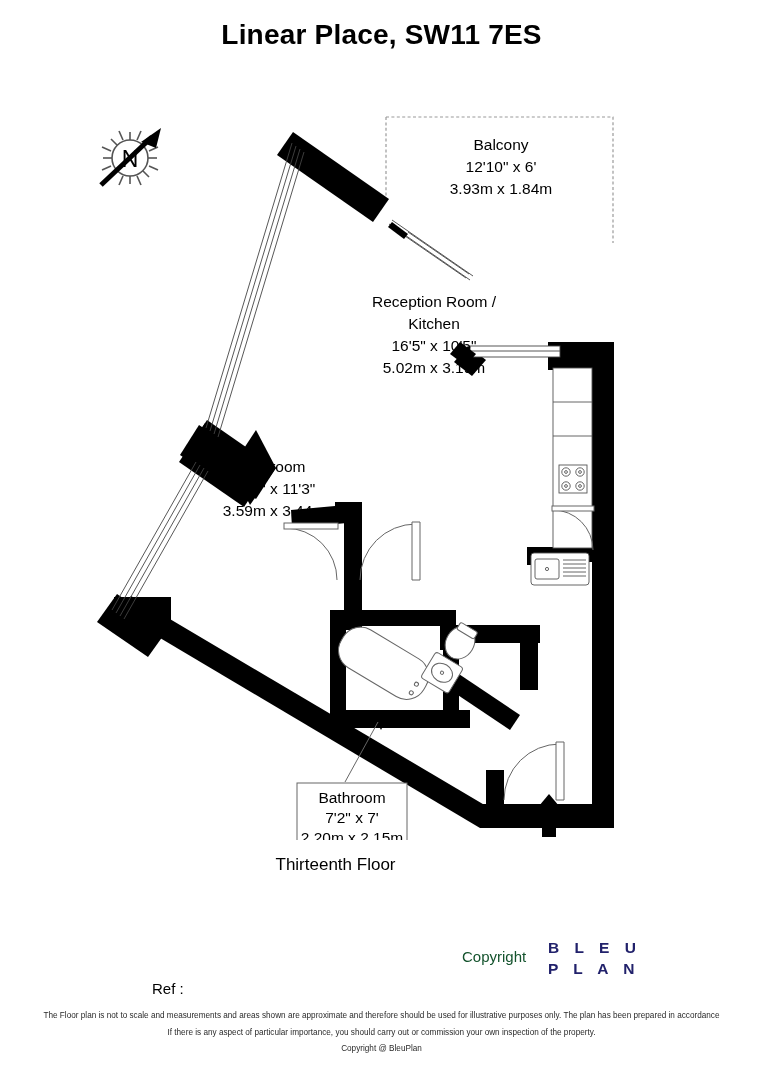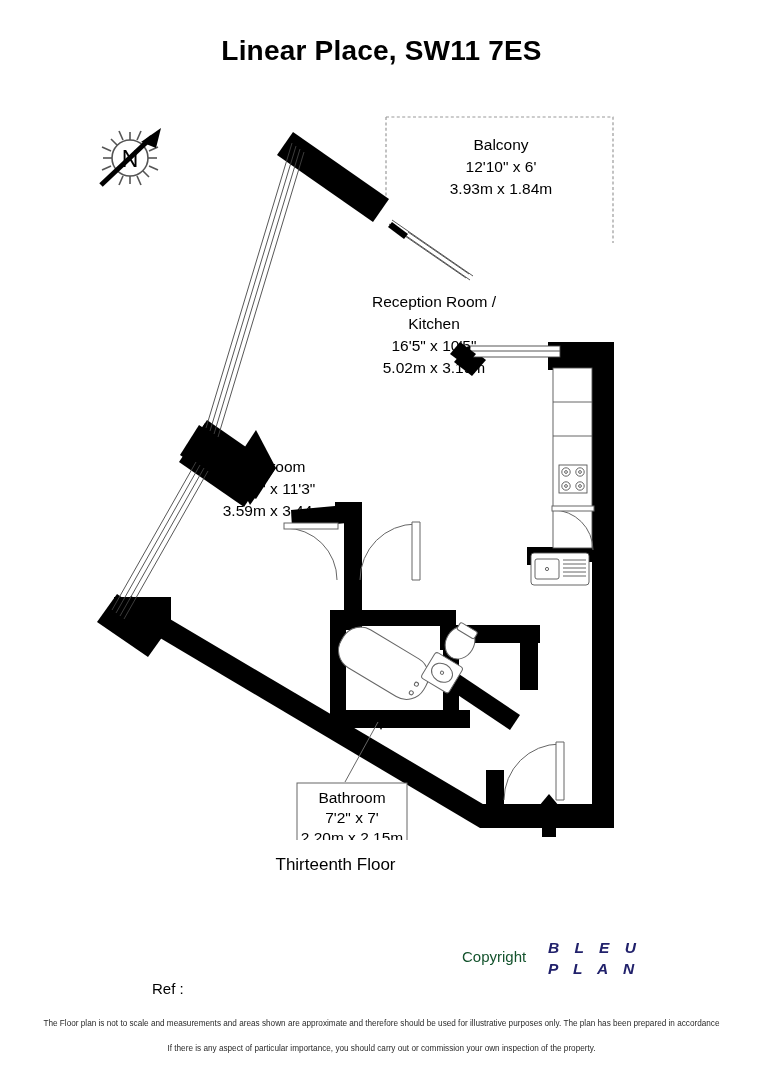--- a/index.html
+++ b/index.html
@@ -12,21 +12,21 @@
     height: 1080px;
     font-family: "Liberation Sans", sans-serif;
     color: #1a1a1a;
     position: relative;
     overflow: hidden;
   }
 
   
   .header {
     text-align: center;
-    padding-top: 34px;
+    padding-top: 18px;
   }
   .title {
     font-size: 28px;
     font-weight: bold;
     letter-spacing: 0.2px;
     color: #000;
     margin: 0;
     line-height: 1.2;
   }
   .subtitle {
@@ -82,36 +82,35 @@
   }
   .logo {
     position: absolute;
     left: 548px;
     top: 0px;
     font-size: 15.5px;
     font-weight: bold;
     color: #21216b;
     line-height: 1.35;
     letter-spacing: 5.5px;
-    font-style: italic;
   }
   .logo div { white-space: pre; }
 
   
   .footer {
     position: absolute;
     left: 0;
     top: 1006px;
     width: 763px;
     text-align: center;
     font-size: 8.2px;
     color: #2a2a2a;
     line-height: 1.55;
   }
-  .footer p { margin: 12px; padding: 0 8px; }
+  .footer p { margin: 4px; padding: 0 8px; }
 </style>
 </head>
 <body>
 
 <div class="header">
   <h1 class="title">Linear Place, SW11 7ES</h1>
 </div>
 
 <div class="plan-stage">
 <svg class="plan-svg" width="763" height="730" viewBox="0 0 763 730" xmlns="http://www.w3.org/2000/svg">
@@ -330,13 +329,14 @@
   <div class="copyright">Copyright</div>
   <div class="logo">
     <div>B L E U</div>
     <div>P L A N</div>
   </div>
 </div>
 
 <div class="footer">
   <p>The Floor plan is not to scale and measurements and areas shown are approximate and therefore should be used for illustrative purposes only. The plan has been prepared in accordance</p>
   <p>If there is any aspect of particular importance, you should carry out or commission your own inspection of the property.</p>
+  <p>Copyright @ BleuPlan</p>
 </div>
 
 </body></html>

